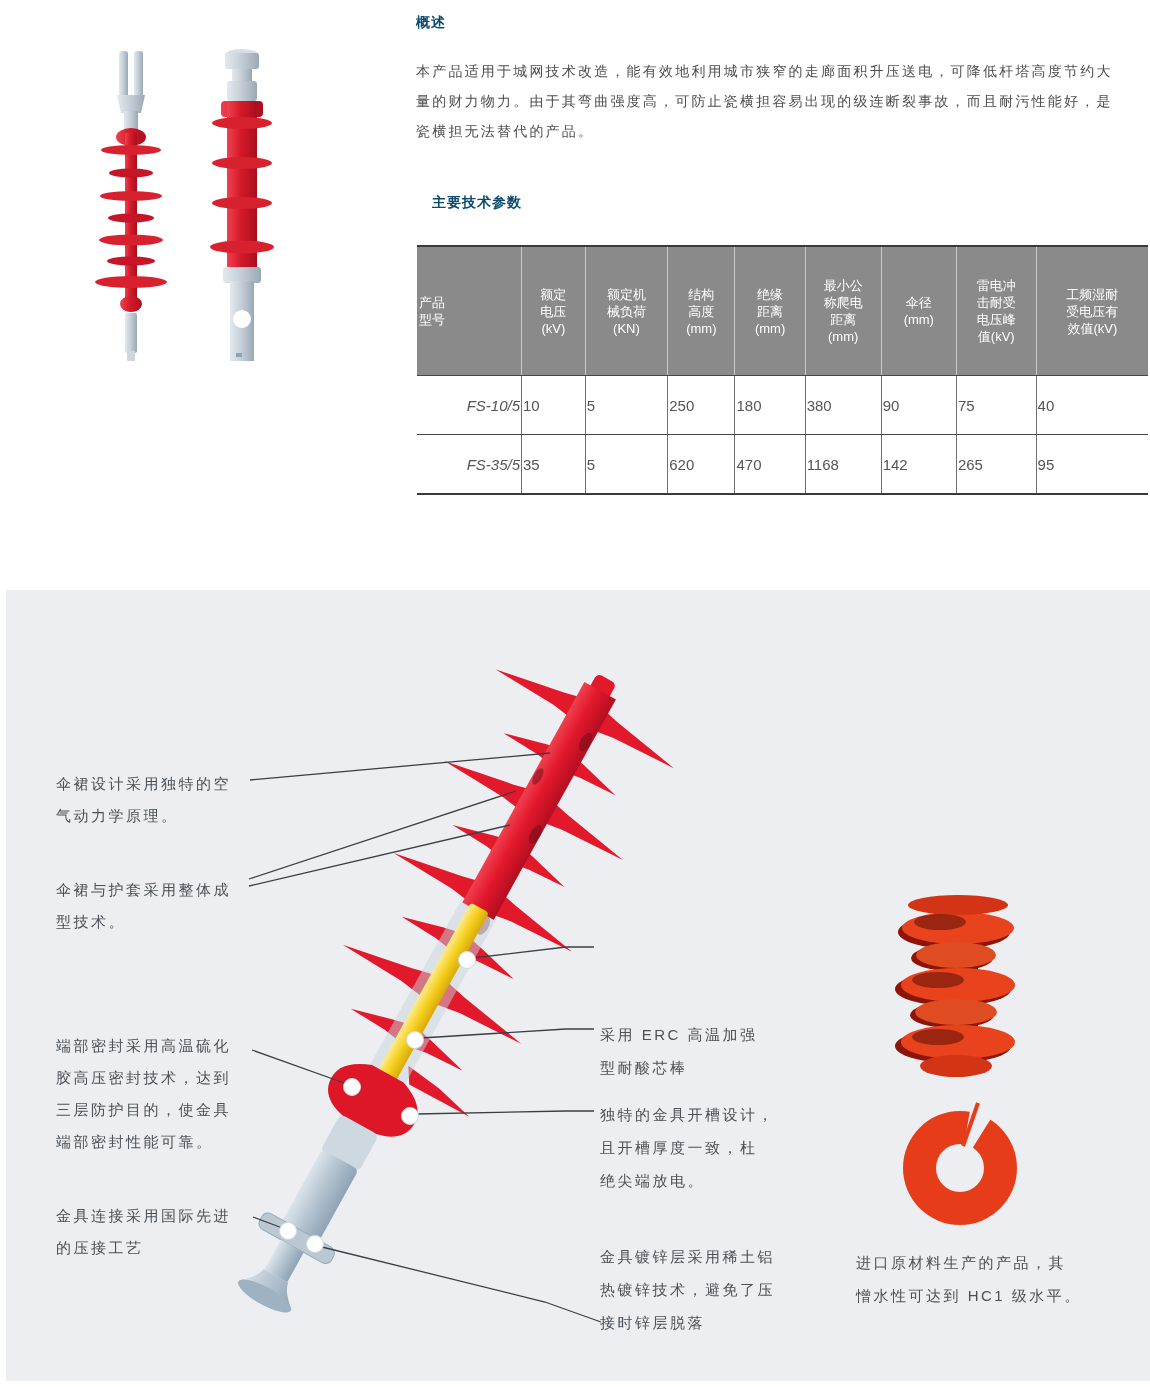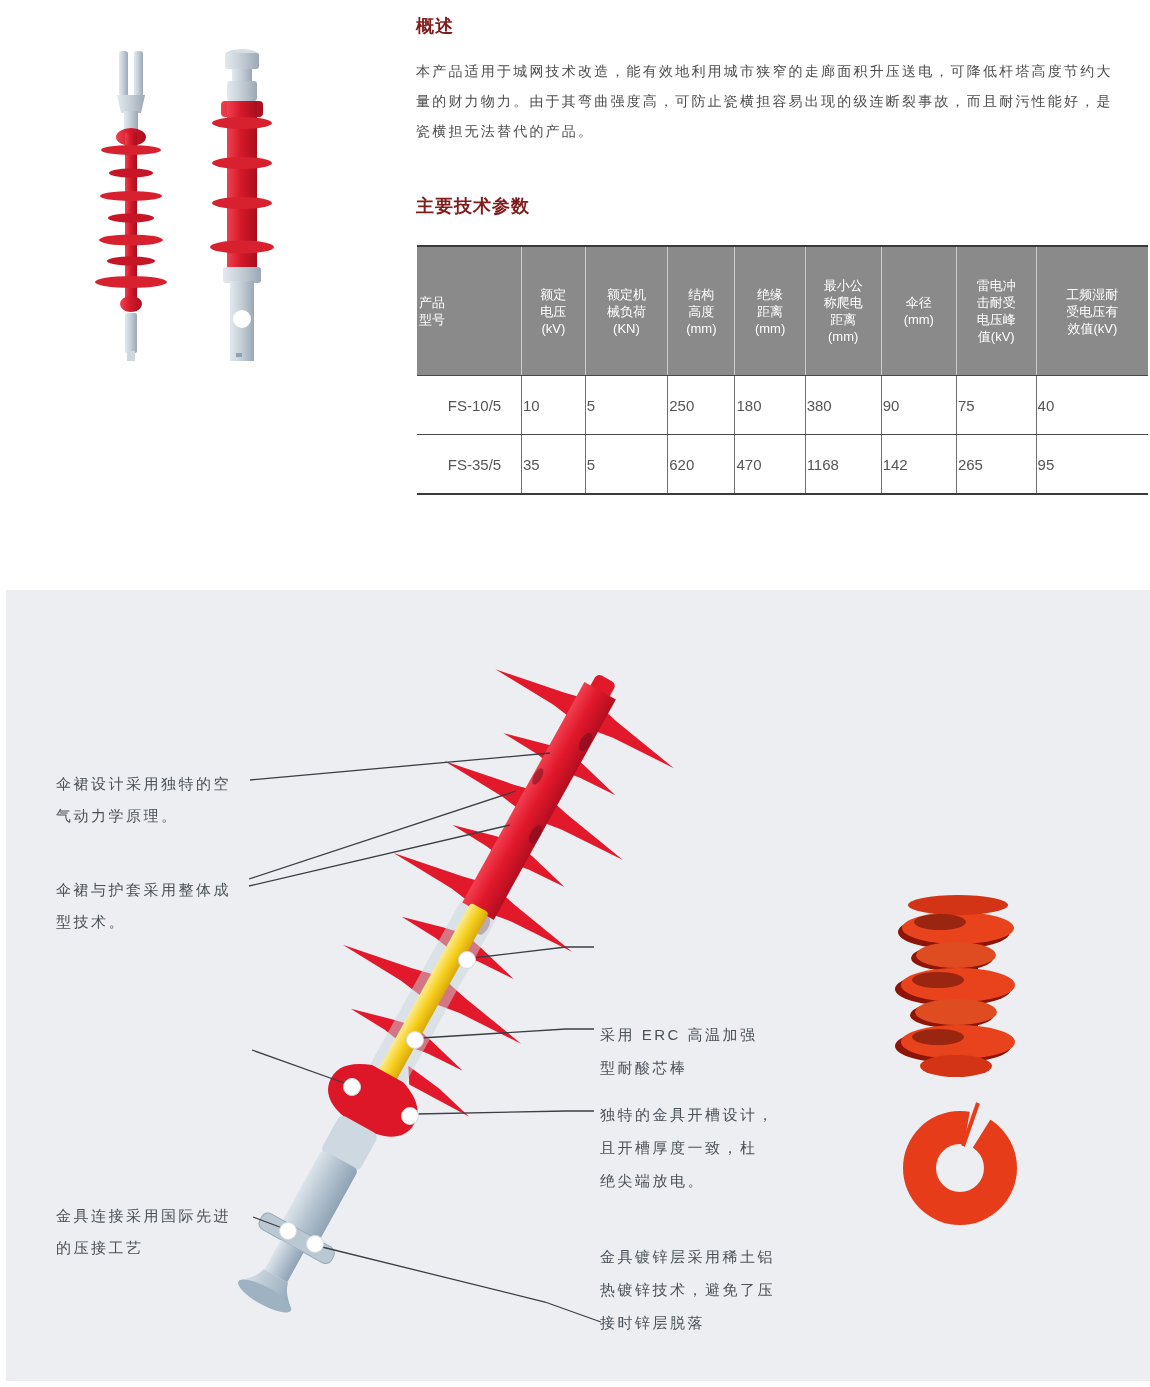--- a/index.html
+++ b/index.html
@@ -1,35 +1,35 @@
 <!DOCTYPE html>
 <html><head>
 <meta charset="utf-8">
 <style>
   html,body{margin:0;padding:0;background:#ffffff;}
   #page{position:relative;width:1150px;height:1387px;background:#ffffff;overflow:hidden;
         font-family:"Liberation Sans","DejaVu Sans",sans-serif;}
 
   
-  .sec-title{position:absolute;font-size:18px;font-weight:700;color:#7f1d1d;letter-spacing:1px;}
+  .sec-title{position:absolute;font-size:14px;font-weight:700;color:#0c4a6e;letter-spacing:1px;}
   #overview-title{left:416px;top:14px;}
   #overview-body{position:absolute;left:416px;top:56px;width:740px;font-size:14px;color:#4d4d4d;
                  line-height:30px;letter-spacing:2.2px;white-space:pre-line;}
-  #specs-title{left:416px;top:194px;}
+  #specs-title{left:432px;top:194px;}
 
   
   #specs-table{position:absolute;left:417px;top:245px;width:731px;border-collapse:collapse;table-layout:fixed;}
   #specs-table th{background:#8a8a8a;color:#fff;font-size:13px;font-weight:400;line-height:17px;
                   white-space:pre-line;text-align:center;vertical-align:middle;height:128px;
                   border-top:2px solid #3a3a3a;border-bottom:1px solid #474747;
                   border-left:1px solid rgba(255,255,255,.55);padding:0 2px;}
   #specs-table th:first-child{border-left:none;text-align:left;margin-top:24px;}
   #specs-table td{height:56px;font-size:15px;color:#555;text-align:left;vertical-align:middle;
                   border-bottom:1px solid #474747;border-left:1px solid #6e6e6e;background:#fff;}
-  #specs-table td:first-child{border-left:none;text-align:center;padding-left:12px;}
+  #specs-table td:first-child{border-left:none;text-align:right;padding-left:12px;font-style:italic;}
   #specs-table tr:last-child td{border-bottom:2px solid #3a3a3a;}
 
   
   #panel{position:absolute;left:6px;top:590px;width:1144px;height:791px;background:#eceef1;}
   #diagram-svg,#photos-svg{position:absolute;}
   #diagram-svg{left:0;top:590px;}
   #photos-svg{left:55px;top:25px;}
 
   .callout{position:absolute;font-size:15px;color:#4b5158;letter-spacing:2.5px;line-height:32px;
            white-space:pre-line;}
@@ -272,26 +272,32 @@
                M960,1144 A24,24 0 1 1 960,1192 A24,24 0 1 1 960,1144 Z" fill="#e63c1a" fill-rule="evenodd"></path>
       <path d="M960,1168 L972,1099 L997,1109 Z" fill="#eceef1"></path>
       <path d="M963,1146 L978,1103" stroke="#e63c1a" stroke-width="4"></path>
     </g>
   </svg>
 
   <div class="callout" style="left:56px;top:768px;">伞裙设计采用独特的空
 气动力学原理。</div>
   <div class="callout" style="left:56px;top:874px;">伞裙与护套采用整体成
 型技术。</div>
+  <div class="callout" style="left:56px;top:1030px;">端部密封采用高温硫化
+胶高压密封技术，达到
+三层防护目的，使金具
+端部密封性能可靠。</div>
   <div class="callout" style="left:56px;top:1200px;">金具连接采用国际先进
 的压接工艺</div>
 
   <div class="callout right" style="left:600px;top:1018px;">采用 ERC 高温加强
 型耐酸芯棒</div>
   <div class="callout right" style="left:600px;top:1098px;">独特的金具开槽设计，
 且开槽厚度一致，杜
 绝尖端放电。</div>
   <div class="callout right" style="left:600px;top:1240px;">金具镀锌层采用稀土铝
 热镀锌技术，避免了压
 接时锌层脱落</div>
 
+  <div class="callout right" style="left:856px;top:1246px;">进口原材料生产的产品，其
+憎水性可达到 HC1 级水平。</div>
 
 </div>
 
 </body></html>

